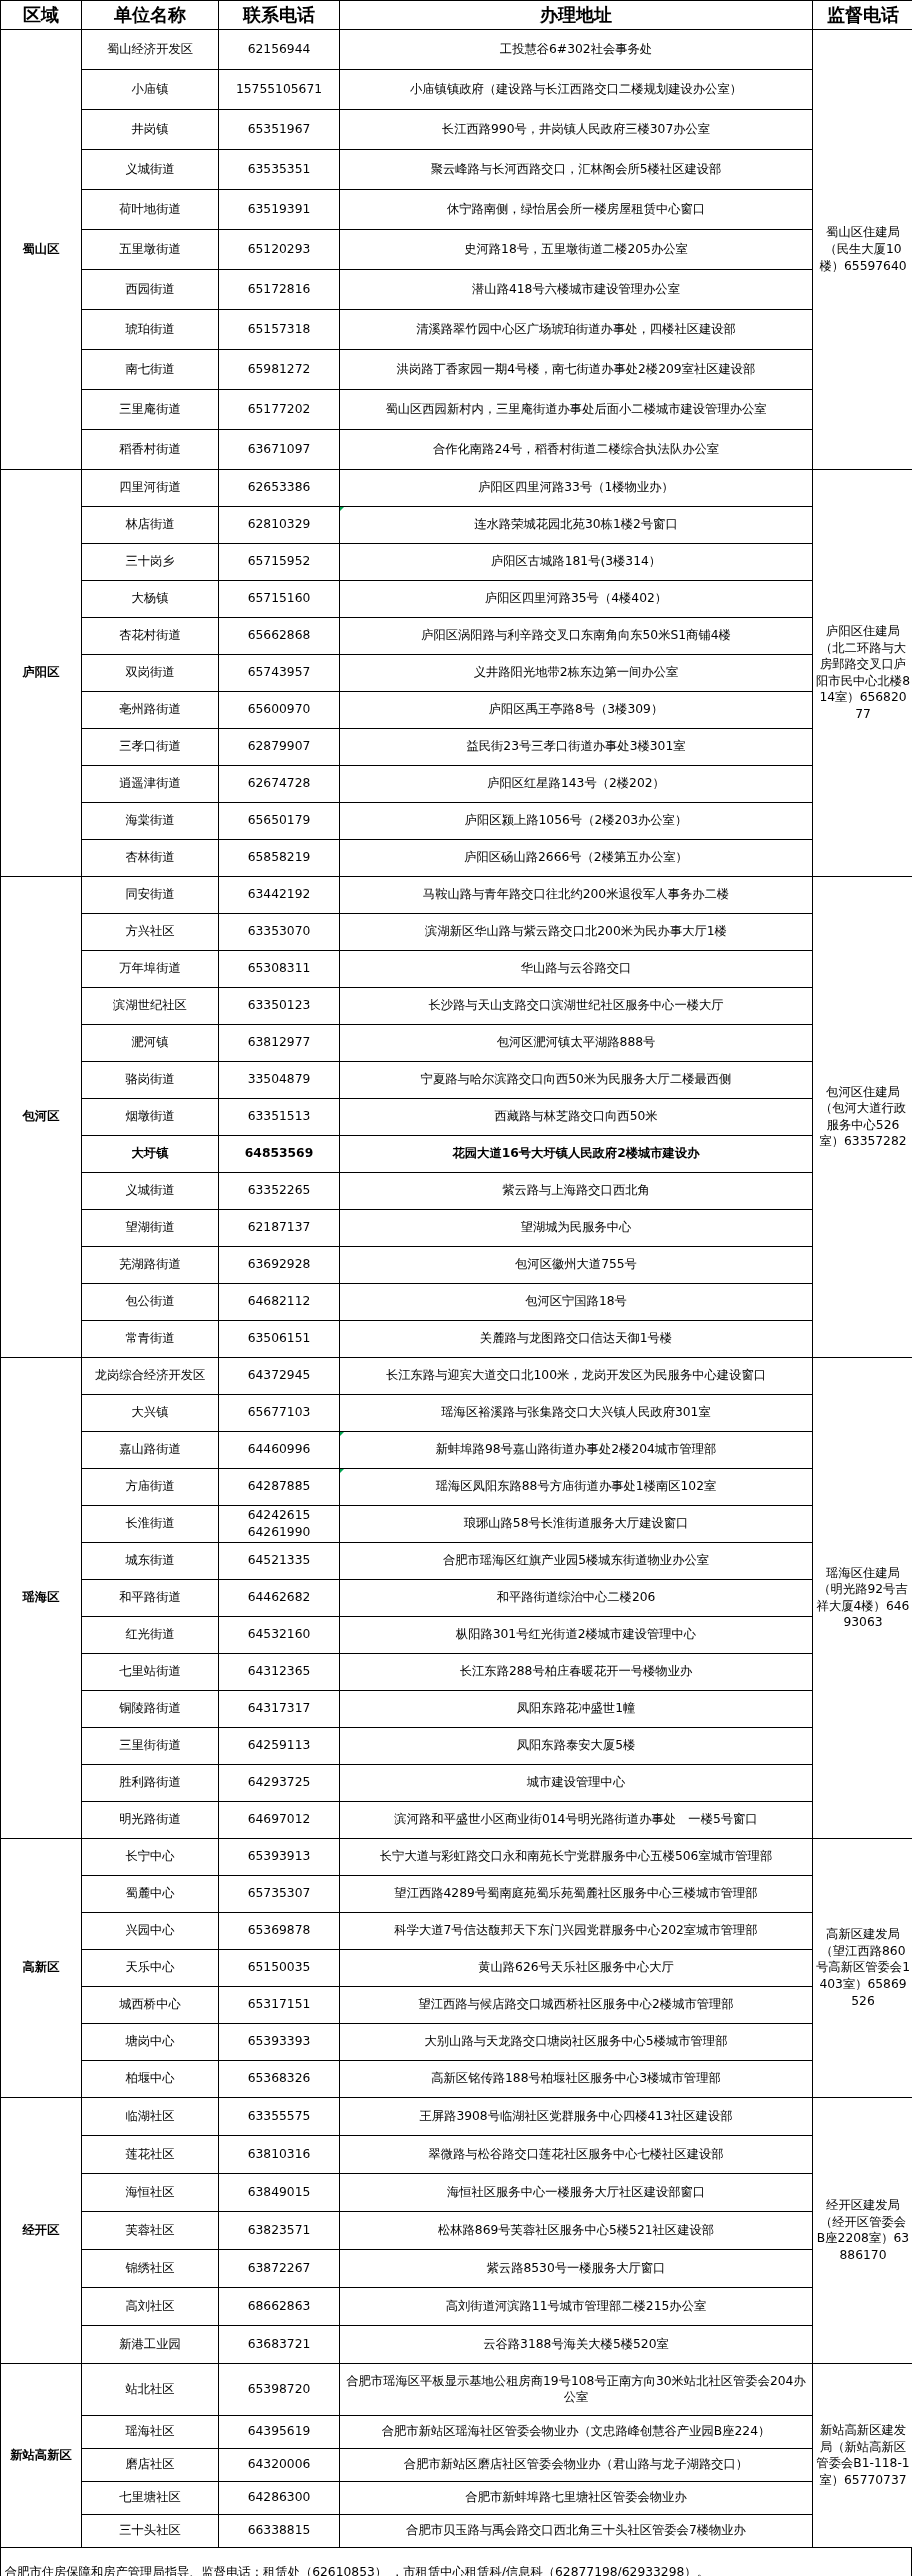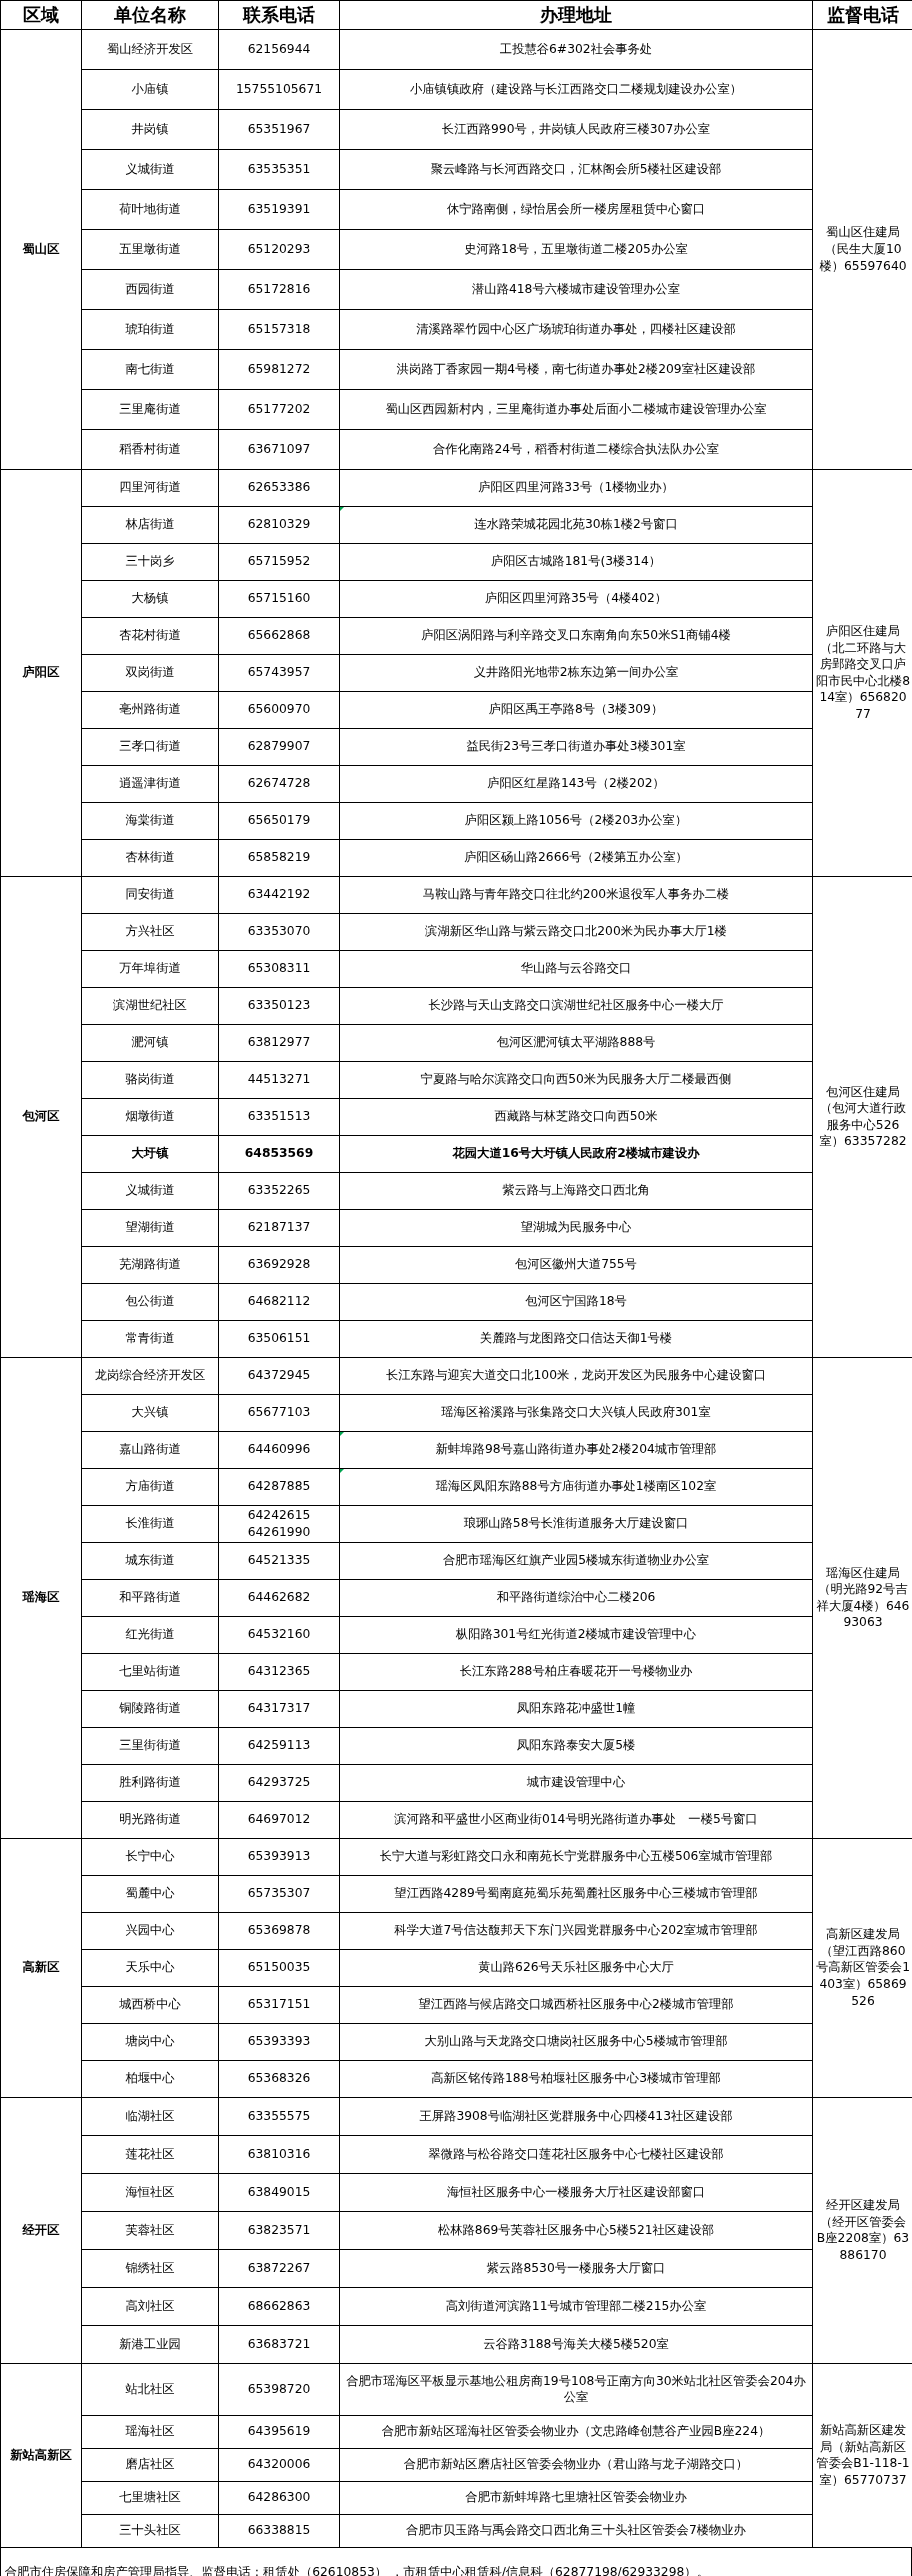--- a/index.html
+++ b/index.html
@@ -226,21 +226,21 @@
           <td class="phone-cell">63350123</td>
           <td class="addr-cell">长沙路与天山支路交口滨湖世纪社区服务中心一楼大厅</td>
         </tr>
         <tr style="height: 37px;">
           <td>淝河镇</td>
           <td class="phone-cell">63812977</td>
           <td class="addr-cell">包河区淝河镇太平湖路888号</td>
         </tr>
         <tr style="height: 37px;">
           <td>骆岗街道</td>
-          <td class="phone-cell">44513271</td>
+          <td class="phone-cell">33504879</td>
           <td class="addr-cell">宁夏路与哈尔滨路交口向西50米为民服务大厅二楼最西侧</td>
         </tr>
         <tr style="height: 37px;">
           <td>烟墩街道</td>
           <td class="phone-cell">63351513</td>
           <td class="addr-cell">西藏路与林芝路交口向西50米</td>
         </tr>
         <tr style="height: 37px; font-weight: bold;">
           <td>大圩镇</td>
           <td class="phone-cell">64853569</td>

